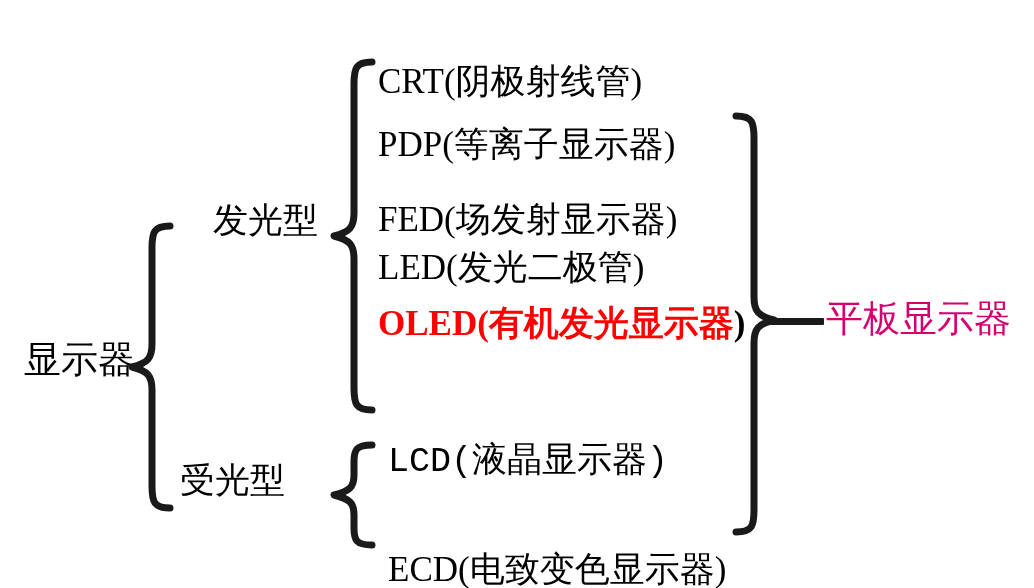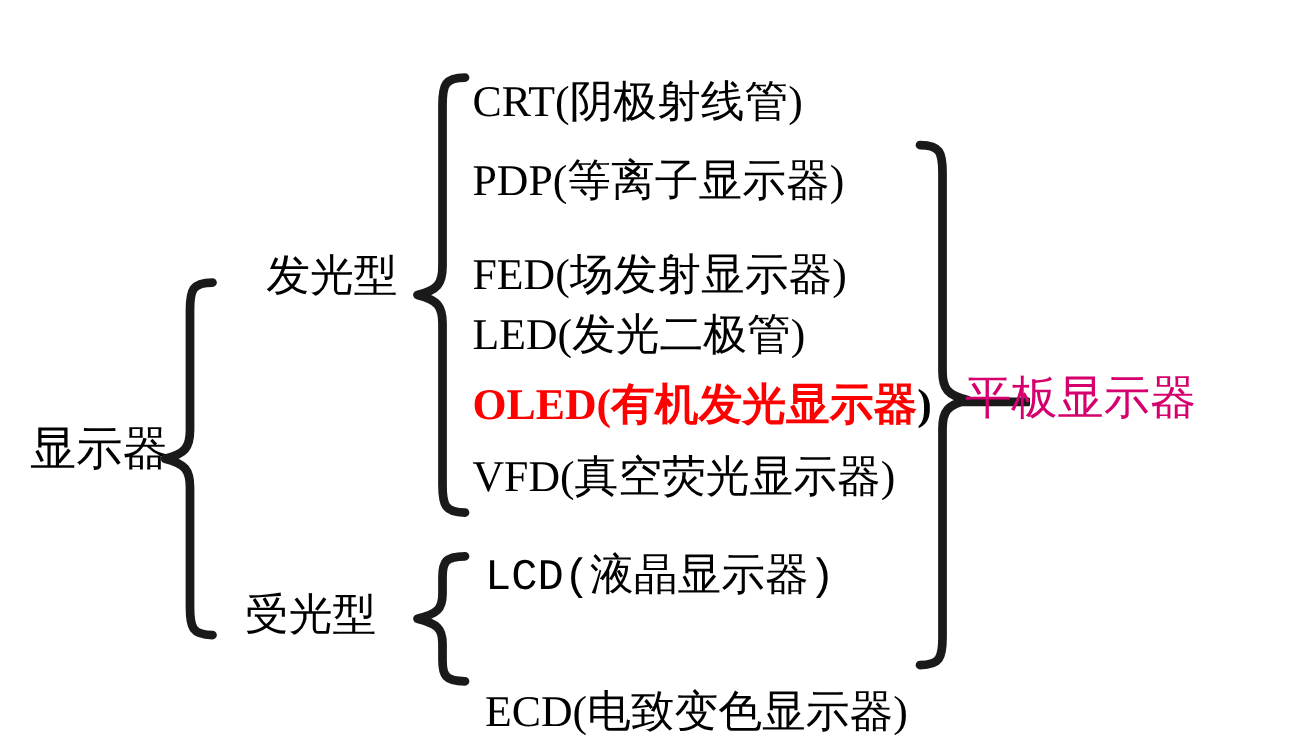--- a/index.html
+++ b/index.html
@@ -26,38 +26,38 @@
   #root-label {
     left: 24px;
     top: 341px;
     font-size: 37px;
   }
   
   .category-label {
     font-size: 35px;
   }
   #cat-0 { left: 180px; top: 203px; margin-left: 33px; }
-  #cat-1 { left: 180px; top: 474px; margin-left: 16px; }
+  #cat-1 { left: 180px; top: 463px; }
   
   .leaf-label {
     font-size: 35px;
   }
   .leaf-emissive { left: 378px; }
   .leaf-receptive { left: 388px; }
   .leaf-highlight {
     font-weight: bold;
     color: #ff0000;
   }
   .paren-black {
     color: #000000;
     font-weight: bold;
   }
   
   #summary-label {
-    left: 772px;
+    left: 826px;
     top: 300px;
     font-size: 37px;
     color: #d5006d;
   }
   svg.brace {
     position: absolute;
     overflow: visible;
   }
   svg.brace path {
     fill: none;
@@ -109,21 +109,20 @@
   <div class="node-label leaf-label leaf-emissive" style="top:127px;">PDP(等离子显示器)</div>
 
   <div class="node-label leaf-label leaf-emissive" style="top:190px;margin-top:12px;">FED(场发射显示器)</div>
 
   <div class="node-label leaf-label leaf-emissive" style="top:306px;">
     <span class="leaf-highlight">OLED(有机发光显示器</span><span class="paren-black">)</span>
   </div>
 
   <div class="node-label leaf-label leaf-emissive" style="top:250px;">LED(发光二极管)</div>
 
-  <div class="node-label leaf-label leaf-emissive" style="top:364px;">VFD(真空荧光显示器)</div>
 
   <div class="node-label category-label" id="cat-1">受光型</div>
 
   <svg class="brace" id="receptive-brace" style="left:330px; top:441px;" width="46" height="108" viewBox="0 0 46 108">
     <path d="M 42 4
              C 26 4, 24 9, 24 21
              L 24 34
              C 24 46, 20 50, 4 54
              C 20 58, 24 62, 24 74
              L 24 87

